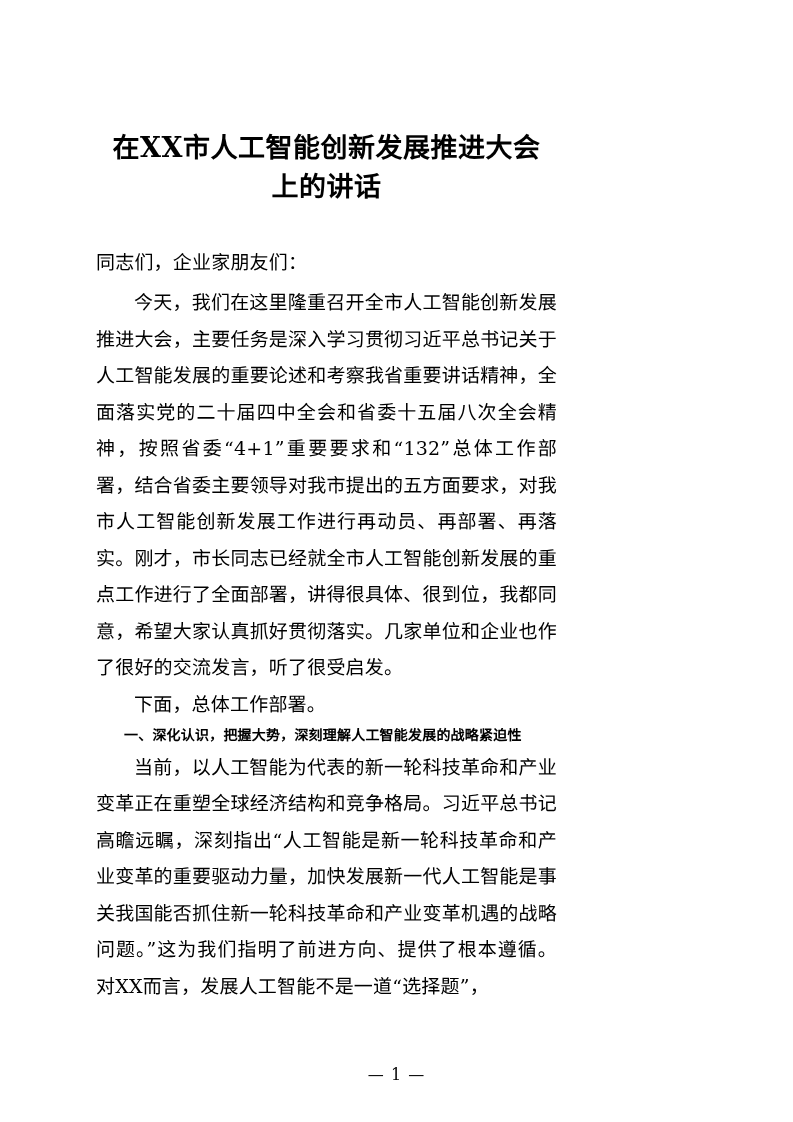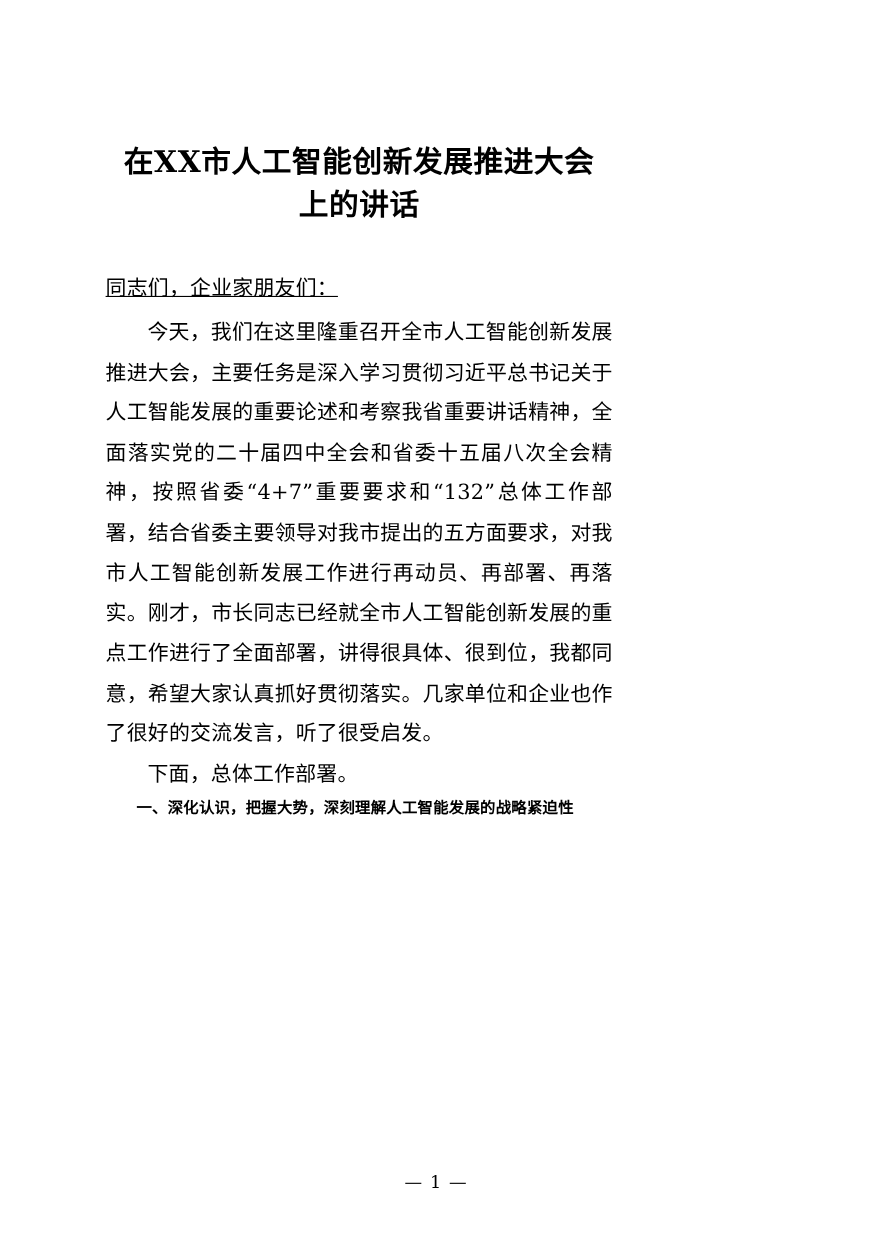--- a/index.html
+++ b/index.html
@@ -32,21 +32,20 @@
     margin: 0 0 38px 0;
     padding: 0 8px;
   }
   .salutation {
     font-size: 19px;
     line-height: 1.9;
     margin: 0 0 4px 0;
     text-align: justify;
     text-justify: inter-ideograph;
     letter-spacing: 0.2px;
-    text-decoration: underline;
   }
   p.body-par {
     font-size: 19px;
     line-height: 1.92;
     margin: 0;
     text-indent: 2em;
     text-align: justify;
     text-justify: inter-ideograph;
     letter-spacing: 0.2px;
   }
@@ -73,19 +72,20 @@
 </style>
 </head>
 <body>
 
 <div class="page">
 
   <h1 class="doc-title">在XX市人工智能创新发展推进大会上的讲话</h1>
 
   <div class="salutation">同志们，企业家朋友们：</div>
 
-  <p class="body-par">今天，我们在这里隆重召开全市人工智能创新发展推进大会，主要任务是深入学习贯彻习近平总书记关于人工智能发展的重要论述和考察我省重要讲话精神，全面落实党的二十届四中全会和省委十五届八次全会精神，按照省委“4+7”重要要求和“132”总体工作部署，结合省委主要领导对我市提出的五方面要求，对我市人工智能创新发展工作进行再动员、再部署、再落实。刚才，市长同志已经就全市人工智能创新发展的重点工作进行了全面部署，讲得很具体、很到位，我都同意，希望大家认真抓好贯彻落实。几家单位和企业也作了很好的交流发言，听了很受启发。</p>
+  <p class="body-par">今天，我们在这里隆重召开全市人工智能创新发展推进大会，主要任务是深入学习贯彻习近平总书记关于人工智能发展的重要论述和考察我省重要讲话精神，全面落实党的二十届四中全会和省委十五届八次全会精神，按照省委“4+1”重要要求和“132”总体工作部署，结合省委主要领导对我市提出的五方面要求，对我市人工智能创新发展工作进行再动员、再部署、再落实。刚才，市长同志已经就全市人工智能创新发展的重点工作进行了全面部署，讲得很具体、很到位，我都同意，希望大家认真抓好贯彻落实。几家单位和企业也作了很好的交流发言，听了很受启发。</p>
   <p class="body-par">下面，总体工作部署。</p>
   <p class="heading-par">一、深化认识，把握大势，深刻理解人工智能发展的战略紧迫性</p>
+  <p class="body-par">当前，以人工智能为代表的新一轮科技革命和产业变革正在重塑全球经济结构和竞争格局。习近平总书记高瞻远瞩，深刻指出“人工智能是新一轮科技革命和产业变革的重要驱动力量，加快发展新一代人工智能是事关我国能否抓住新一轮科技革命和产业变革机遇的战略问题。”这为我们指明了前进方向、提供了根本遵循。对XX而言，发展人工智能不是一道“选择题”，</p>
 
   <div class="page-number">— 1 —</div>
 
 </div>
 
 </body></html>

